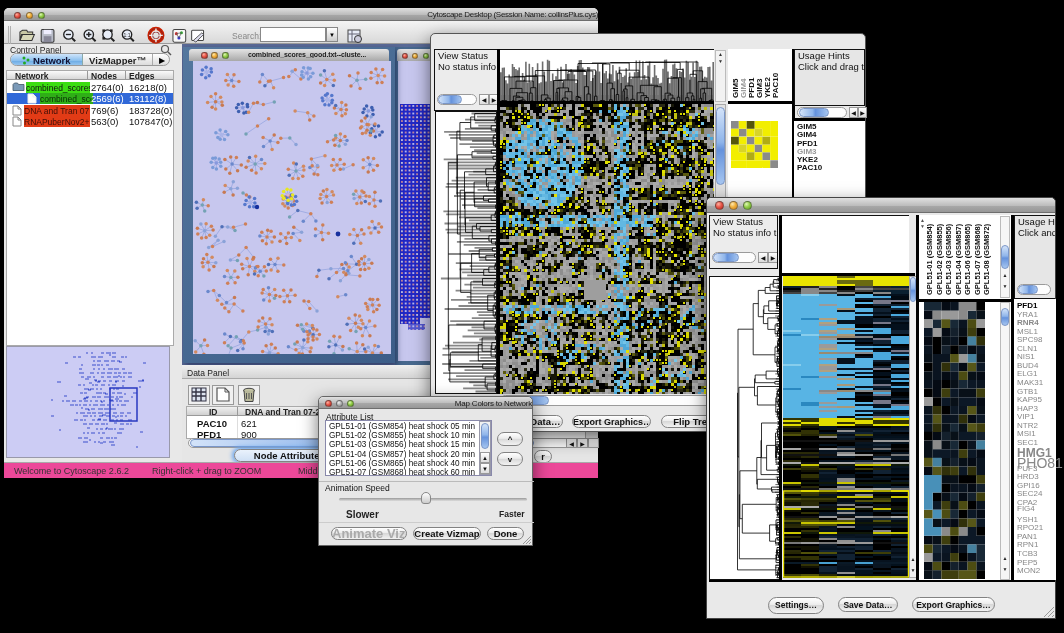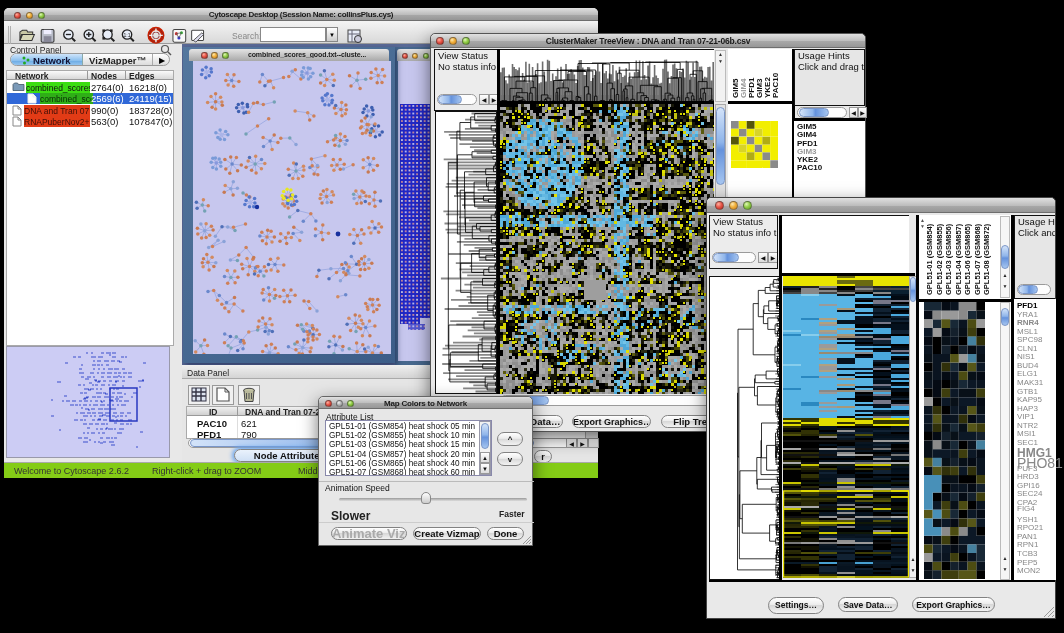--- a/index.html
+++ b/index.html
@@ -1,18 +1,18 @@
 <!DOCTYPE html>
 <html><head><meta charset="utf-8"><style>
 *{margin:0;padding:0;box-sizing:border-box}
 html,body{width:1064px;height:633px;background:#000;font-family:"Liberation Sans",sans-serif;overflow:hidden;position:relative}
 .abs{position:absolute}
 .win{position:absolute;background:#e9e9e9;box-shadow:0 6px 18px rgba(0,0,0,.55)}
 .tbar{position:absolute;left:0;right:0;top:0;background:linear-gradient(#e0e0e0,#bcbcbc 55%,#a8a8a8 56%,#979797);border-bottom:1px solid #6e6e6e;border-radius:5px 5px 0 0}
-.tbar .tt{position:absolute;width:100%;text-align:center;font-weight:bold;color:#1a1a1a}
+.tbar .tt{position:absolute;width:100%;text-align:right;font-weight:normal;color:#1a1a1a}
 .lt{position:absolute;border-radius:50%;border:1px solid rgba(60,60,60,.55)}
 .lt.r{background:radial-gradient(circle at 35% 30%,#ffb0a0,#e8584a 45%,#b02418)}
 .lt.o{background:radial-gradient(circle at 35% 30%,#ffe8b0,#f0b13c 45%,#cd7d18)}
 .lt.g{background:radial-gradient(circle at 35% 30%,#e0f8b8,#94ce48 45%,#5b9a20)}
 .lt.x{background:radial-gradient(circle at 35% 30%,#f0f0f0,#b8b8b8 45%,#888)}
 .cap{position:absolute;border:1px solid #828282;border-radius:9px;background:linear-gradient(#fff,#ececec 45%,#d8d8d8 50%,#f2f2f2);color:#111;font-weight:bold;text-align:center;white-space:nowrap;overflow:hidden}
 .sbt{position:absolute;background:#fdfdfd;border:1px solid #9a9a9a;border-radius:8px}
 .sbh{position:absolute;border-radius:7px;background:linear-gradient(#d3e3f9,#8fb5ea 45%,#6592dc 55%,#a6c6f0);border:1px solid #7a96c8}
 .sbhh{position:absolute;border-radius:7px;background:linear-gradient(90deg,#d3e3f9,#8fb5ea 45%,#6592dc 55%,#a6c6f0);border:1px solid #7a96c8}
 .arr{position:absolute;background:linear-gradient(#fff,#dcdcdc);border:1px solid #999;color:#111;text-align:center;overflow:hidden}
@@ -123,29 +123,29 @@
           <span class="abs" style="left:84px;top:0.5px">2764(0)</span>
           <span class="abs" style="left:122px;top:0.5px">16218(0)</span>
         </div>
         <div class="abs" style="left:0;top:21.5px;width:100%;height:11.5px;background:#3068d8;font-size:9.5px;color:#fff">
           <svg class="abs" style="left:20px;top:0.5px" width="10" height="11">
             <path d="M1 1 h5 l3 3 v6 h-8 z" fill="#fff" stroke="#eee" stroke-width="1"></path>
             <path d="M6 1 v3 h3" fill="none" stroke="#eee"></path>
           </svg>
           <span class="abs" style="left:33px;top:0.5px;width:53px;background:#2fae17;color:#0a2a08;overflow:hidden;white-space:nowrap;font-size:8.5px;padding-top:1px">combined_sco</span>
           <span class="abs" style="left:84px;top:0.5px">2569(6)</span>
-          <span class="abs" style="left:122px;top:0.5px">24119(15)</span>
+          <span class="abs" style="left:122px;top:0.5px">13112(8)</span>
         </div>
         <div class="abs" style="left:0;top:33px;width:100%;height:11.5px;font-size:9.5px;color:#111">
           <svg class="abs" style="left:5px;top:0.5px" width="10" height="11">
             <path d="M1 1 h5 l3 3 v6 h-8 z" fill="#fff" stroke="#888" stroke-width="1"></path>
             <path d="M6 1 v3 h3" fill="none" stroke="#888"></path>
           </svg>
           <span class="abs" style="left:17px;top:0.5px;width:66px;background:#e23b16;color:#401008;overflow:hidden;white-space:nowrap;font-size:8.5px;padding-top:1px">DNA and Tran 07</span>
-          <span class="abs" style="left:84px;top:0.5px">990(0)</span>
+          <span class="abs" style="left:84px;top:0.5px">769(6)</span>
           <span class="abs" style="left:122px;top:0.5px">183728(0)</span>
         </div>
         <div class="abs" style="left:0;top:44.5px;width:100%;height:11.5px;font-size:9.5px;color:#111">
           <svg class="abs" style="left:5px;top:0.5px" width="10" height="11">
             <path d="M1 1 h5 l3 3 v6 h-8 z" fill="#fff" stroke="#888" stroke-width="1"></path>
             <path d="M6 1 v3 h3" fill="none" stroke="#888"></path>
           </svg>
           <span class="abs" style="left:17px;top:0.5px;width:66px;background:#e23b16;color:#401008;overflow:hidden;white-space:nowrap;font-size:8.5px;padding-top:1px">RNAPuberNov2+N</span>
           <span class="abs" style="left:84px;top:0.5px">563(0)</span>
           <span class="abs" style="left:122px;top:0.5px">107847(0)</span>
@@ -813,44 +813,38 @@
       </svg>
       <div class="abs" style="left:4px;top:41px;width:400px;height:33px;background:#fff;border:1px solid #aaa">
         <div class="abs" style="left:0;top:0;width:100%;height:9px;background:linear-gradient(#f0f0f0,#d0d0d0);border-bottom:1px solid #999;font-size:8.5px;color:#222;font-weight:bold">
           <span class="abs" style="left:22px">ID</span>
           <span class="abs" style="left:58px">DNA and Tran 07-21-06…</span>
           <div class="abs" style="left:50px;top:0;width:1px;height:9px;background:#999"></div>
         </div>
         <div class="abs" style="left:10px;top:11px;font-size:9.5px;font-weight:bold;color:#111">PAC10</div>
         <div class="abs" style="left:54px;top:11px;font-size:9.5px;color:#111">621</div>
         <div class="abs" style="left:10px;top:22px;font-size:9.5px;font-weight:bold;color:#111">PFD1</div>
-        <div class="abs" style="left:54px;top:22px;font-size:9.5px;color:#111">790</div>
+        <div class="abs" style="left:54px;top:22px;font-size:9.5px;color:#111">900</div>
         <div class="abs" style="left:50px;top:9px;width:1px;height:24px;background:#ddd"></div>
       </div>
       <div class="sbt" style="left:6px;top:73px;width:390px;height:10px"></div>
       <div class="sbhh" style="left:8px;top:74px;width:344px;height:8px"></div>
       <div class="arr" style="left:384px;top:73px;width:11px;height:10px;font-size:6px;line-height:10px">◀</div>
       <div class="arr" style="left:395px;top:73px;width:11px;height:10px;font-size:6px;line-height:10px">▶</div>
       <div class="arr" style="left:406px;top:73px;width:11px;height:10px"></div>
       <div class="cap" style="left:52px;top:84px;width:146px;height:13px;font-size:9.5px;line-height:12px;box-shadow:0 0 4px 2px #6aa6f0;background:linear-gradient(#eaf2fc,#cfe0f5)">Node Attribute Browser</div>
       <div class="cap" style="left:352px;top:85px;width:18px;height:13px;font-size:9px;line-height:12px">r</div>
     </div>
-    <div class="abs" style="left:0;top:454px;width:594px;height:16px;background:#84cc16;border-top:1px solid #aaa;font-size:9px;color:#333">
+    <div class="abs" style="left:0;top:454px;width:594px;height:16px;background:#ec4899;border-top:1px solid #aaa;font-size:9px;color:#333">
       <span class="abs" style="left:10px;top:3px">Welcome to Cytoscape 2.6.2</span>
       <span class="abs" style="left:148px;top:3px">Right-click + drag  to  ZOOM</span>
       <span class="abs" style="left:294px;top:3px">Middle-</span>
     </div>
   </div>
 <div class="win" style="left:430px;top:33px;width:436px;height:399px;border:1px solid #555;border-radius:5px 5px 0 0">
-    <div class="tbar" style="height:13.5px">
-      <div class="tt" style="top:1.5px;font-size:8.5px;letter-spacing:-0.2px">ClusterMaker TreeView : DNA and Tran 07-21-06b.csv</div>
-      <div class="lt r" style="left:5px;top:3px;width:8px;height:8px"></div>
-      <div class="lt o" style="left:18px;top:3px;width:8px;height:8px"></div>
-      <div class="lt g" style="left:31px;top:3px;width:8px;height:8px"></div>
-    </div>
     <div class="panel" style="left:3px;top:15px;width:64px;height:62px;background:#ececec;font-size:9.5px;line-height:1.15">
       <div style="padding:1px 0 0 3px">View Status<br>No status info f</div>
       <div class="sbt" style="left:2px;top:44px;width:40px;height:11px"></div>
       <div class="sbhh" style="left:3px;top:45px;width:24px;height:9px"></div>
       <div class="arr" style="left:44px;top:44px;width:10px;height:11px;font-size:6px;line-height:11px">◀</div>
       <div class="arr" style="left:54px;top:44px;width:10px;height:11px;font-size:6px;line-height:11px">▶</div>
     </div>
     <div class="abs" style="left:4px;top:77px;width:62px;height:283px;border:1px solid #111"><svg width="60" height="281">
         <rect width="60" height="281" fill="#fff"></rect>
         <path stroke="#888" stroke-width="1.8" fill="none" d="M60 1.5H35.5M60 4.6H40.9M60 7.6H29.1M60 10.7H38.8M60 13.7H42.3M60 16.8H28.9M60 19.9H8.1M60 22.9H12.8M60 26.0H14.2M60 29.0H36.1M60 32.1H23.4M60 35.1H33.9M60 38.2H38.1M60 41.2H40.7M60 44.3H36.4M60 47.3H7.7M60 50.4H11.7M60 53.5H12.6M60 56.5H12.8M60 59.6H37.2M60 62.6H32.5M60 65.7H19.8M60 68.7H15.6M60 71.8H10.6M60 74.8H9.6M60 77.9H41.5M60 80.9H20.6M60 84.0H18.0M60 87.0H24.7M60 90.1H37.9M60 93.2H26.0M60 96.2H41.4M60 99.3H7.4M60 102.3H10.2M60 105.4H23.0M60 108.4H32.9M60 111.5H8.5M60 114.5H22.0M60 117.6H9.5M60 120.6H10.9M60 123.7H24.6M60 126.8H28.4M60 129.8H20.9M60 132.9H27.7M60 135.9H38.5M60 139.0H32.7M60 142.0H12.3M60 145.1H43.3M60 148.1H43.1M60 151.2H19.8M60 154.2H33.7M60 157.3H23.5M60 160.4H26.1M60 163.4H31.2M60 166.5H4.9M60 169.5H37.1M60 172.6H28.4M60 175.6H36.9M60 178.7H19.6M60 181.7H33.9M60 184.8H30.7M60 187.8H15.0M60 190.9H32.1M60 194.0H22.5M60 197.0H8.6M60 200.1H40.9M60 203.1H42.5M60 206.2H35.8M60 209.2H14.2M60 212.3H20.3M60 215.3H35.5M60 218.4H31.7M60 221.4H37.9M60 224.5H26.5M60 227.5H43.3M60 230.6H17.0M60 233.7H9.0M60 236.7H6.6M60 239.8H15.5M60 242.8H6.4M60 245.9H44.3M60 248.9H33.4M60 252.0H6.2M60 255.0H13.8M60 258.1H28.5M60 261.1H7.1M60 264.2H20.1M60 267.3H12.1M60 270.3H33.2M60 273.4H37.3M60 276.4H27.1M60 279.5H39.5"></path>
@@ -944,21 +938,21 @@
       <div class="sbh" style="left:1px;top:1px;width:8px;height:26px"></div>
       <div class="arr" style="left:0px;top:30px;width:10px;height:11px;font-size:6px;line-height:11px">▲</div>
       <div class="arr" style="left:0px;top:41px;width:10px;height:11px;font-size:6px;line-height:11px">▼</div>
     </div>
     <div class="cap" style="left:178px;top:35px;width:26px;height:14px;font-size:8px;line-height:13px">^</div>
     <div class="cap" style="left:178px;top:55px;width:26px;height:14px;font-size:8px;line-height:13px">v</div>
     <div class="abs" style="left:0px;top:84px;width:215px;height:1px;background:#bbb"></div>
     <div class="abs" style="left:6px;top:86px;font-size:8.5px;color:#111">Animation Speed</div>
     <div class="abs" style="left:20px;top:101px;width:188px;height:3px;background:linear-gradient(#999,#ddd);border-radius:2px"></div>
     <div class="abs" style="left:102px;top:95px;width:10px;height:12px;background:linear-gradient(#fdfdfd,#ccc);border:1px solid #888;border-radius:5px 5px 3px 3px"></div>
-    <div class="abs" style="left:12px;top:112px;font-size:12px;font-weight:bold;color:#222">Slower</div>
+    <div class="abs" style="left:27px;top:112px;font-size:10px;font-weight:bold;color:#222">Slower</div>
     <div class="abs" style="left:180px;top:112px;font-size:8.5px;font-weight:bold;color:#222">Faster</div>
     <div class="abs" style="left:0px;top:125px;width:215px;height:1px;background:#ccc"></div>
     <div class="cap" style="left:12px;top:130px;width:76px;height:13px;font-size:13px;line-height:12px;color:#aaa">Animate Vizmap</div>
     <div class="cap" style="left:94px;top:130px;width:68px;height:13px;font-size:9.5px;line-height:12px">Create Vizmap</div>
     <div class="cap" style="left:168px;top:130px;width:37px;height:13px;font-size:9.5px;line-height:12px">Done</div>
     <svg class="abs" style="right:1px;bottom:1px" width="8" height="8">
       <path d="M8 0 L0 8 M8 3 L3 8 M8 6 L6 8" stroke="#999" stroke-width="1"></path>
     </svg>
   </div>
 <div class="win" style="left:706px;top:197px;width:350px;height:422px;border:1px solid #444;border-radius:5px 5px 0 0">

